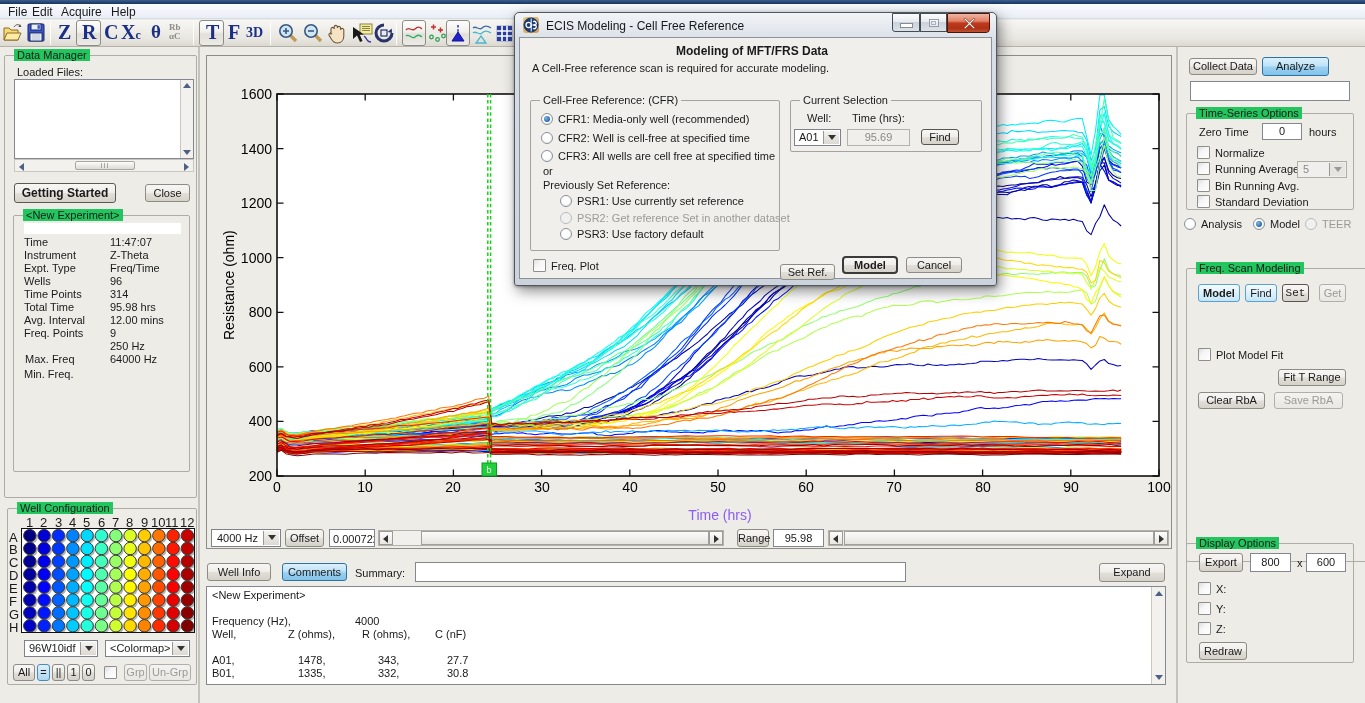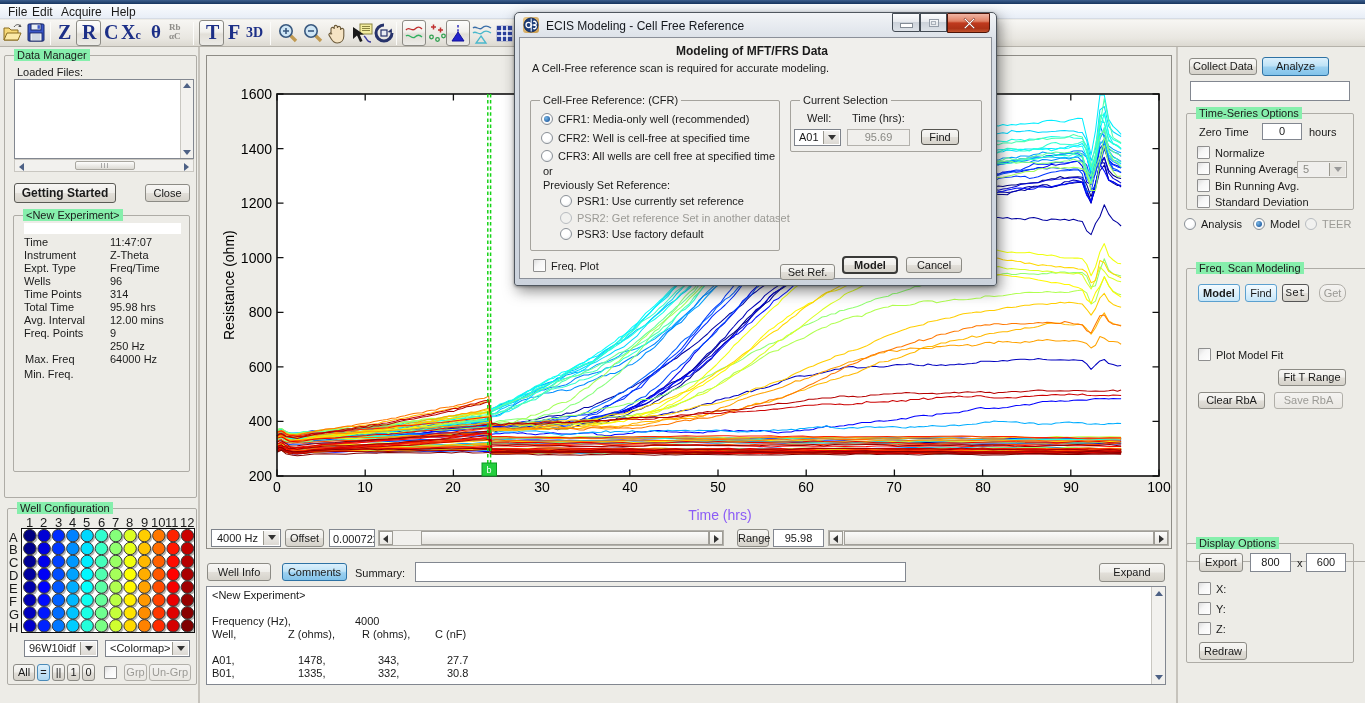--- a/index.html
+++ b/index.html
@@ -1,19 +1,19 @@
 <!DOCTYPE html>
 <html><head><meta charset="utf-8">
 <style>
 * { margin:0; padding:0; box-sizing:border-box; }
 html,body { width:1365px; height:703px; overflow:hidden; }
 body { font-family:"Liberation Sans", sans-serif; font-size:11px; color:#1a1a1a; background:#edece7; position:relative; }
 .abs { position:absolute; }
 .grp { position:absolute; border:1px solid #aeaca6; border-radius:2px; }
-.glab { position:absolute; top:-7px; left:9px; background:#86efac; padding:0 3px; font-size:11px; white-space:nowrap; }
+.glab { position:absolute; top:-7px; left:9px; background:#22c55e; padding:0 3px; font-size:11px; white-space:nowrap; }
 .btn { position:absolute; background:linear-gradient(#f7f6f4, #efeeea 48%, #e2dfd9 52%, #d5d2ca); border:1px solid #8c8b85; border-radius:3px; text-align:center; color:#1a1a1a; }
 .btn.dis { color:#9b9a95; border-color:#b1afa9; background:linear-gradient(#f4f3f1,#e9e7e2); }
 .bluebtn { position:absolute; background:linear-gradient(#dcf0fc, #bfe3f7 45%, #9bd0f0 55%, #82c3ea); border:1px solid #2e72a4; border-radius:3px; text-align:center; }
 .lightblue { position:absolute; background:linear-gradient(#f4fbff, #dff1fc 48%, #c4e5f8); border:1px solid #5ba0cf; border-radius:3px; text-align:center; }
 .tbox { position:absolute; background:#fff; border:1px solid #828790; }
 .chk { position:absolute; width:13px; height:13px; background:linear-gradient(135deg,#dedede,#f6f6f6 40%,#fff); border:1px solid #8e8e8e; border-radius:1px; }
 .radio { position:absolute; width:12px; height:12px; border-radius:50%; border:1px solid #8a9097; background:radial-gradient(circle at 40% 35%, #fff 45%, #dfe3e6); }
 .radio.sel::after { content:""; position:absolute; left:2px; top:2px; width:6px; height:6px; border-radius:50%; background:radial-gradient(circle at 35% 35%, #7ab8e6, #2a66a8 70%); }
 .radio.dis { border-color:#b8bcc0; background:#f1f1ef; }
 .combo { position:absolute; background:#fff; border:1px solid #7e838b; }
@@ -627,21 +627,21 @@
 <span class="lab" style="left:1201px;top:218px;">Analysis</span>
 <div class="radio sel" style="left:1253px;top:218px;"></div>
 <span class="lab" style="left:1270px;top:218px;">Model</span>
 <div class="radio dis" style="left:1305px;top:218px;"></div>
 <span class="lab" style="left:1322px;top:218px;color:#9b9a95;">TEER</span>
 <div class="grp" style="left:1186px;top:240px;width:200px;height:294px;margin-top:28px;">
   <span class="glab">Freq. Scan Modeling</span>
   <div class="lightblue" style="left:11px;top:15px;width:42px;height:18px;line-height:16px;font-weight:bold;">Model</div>
   <div class="lightblue" style="left:58px;top:15px;width:32px;height:18px;line-height:16px;">Find</div>
   <div class="btn" style="left:95px;top:15px;width:27px;height:18px;line-height:16px;border-color:#555;font-family:Liberation Mono, monospace;">Set</div>
-  <div class="btn dis" style="left:132px;top:15px;width:27px;height:18px;line-height:16px;border-radius:8px;">Get</div>
+  <div class="btn dis" style="left:132px;top:15px;width:27px;height:18px;line-height:16px;">Get</div>
   <div class="chk" style="left:11px;top:79px;"></div>
     <span class="lab" style="left:29px;top:80px;">Plot Model Fit</span>
   <div class="btn" style="left:91px;top:100px;width:68px;height:17px;line-height:15px;">Fit T Range</div>
   <div class="btn" style="left:11px;top:123px;width:67px;height:17px;line-height:15px;">Clear RbA</div>
   <div class="btn dis" style="left:87px;top:123px;width:69px;height:17px;line-height:15px;">Save RbA</div>
 </div>
 <div class="grp" style="left:1186px;top:543px;width:168px;height:120px;">
   <span class="glab">Display Options</span>
   <div class="btn" style="left:12px;top:9px;width:44px;height:19px;line-height:17px;">Export</div>
   <div class="tbox" style="left:63px;top:9px;width:41px;height:19px;text-align:center;line-height:17px;">800</div>

